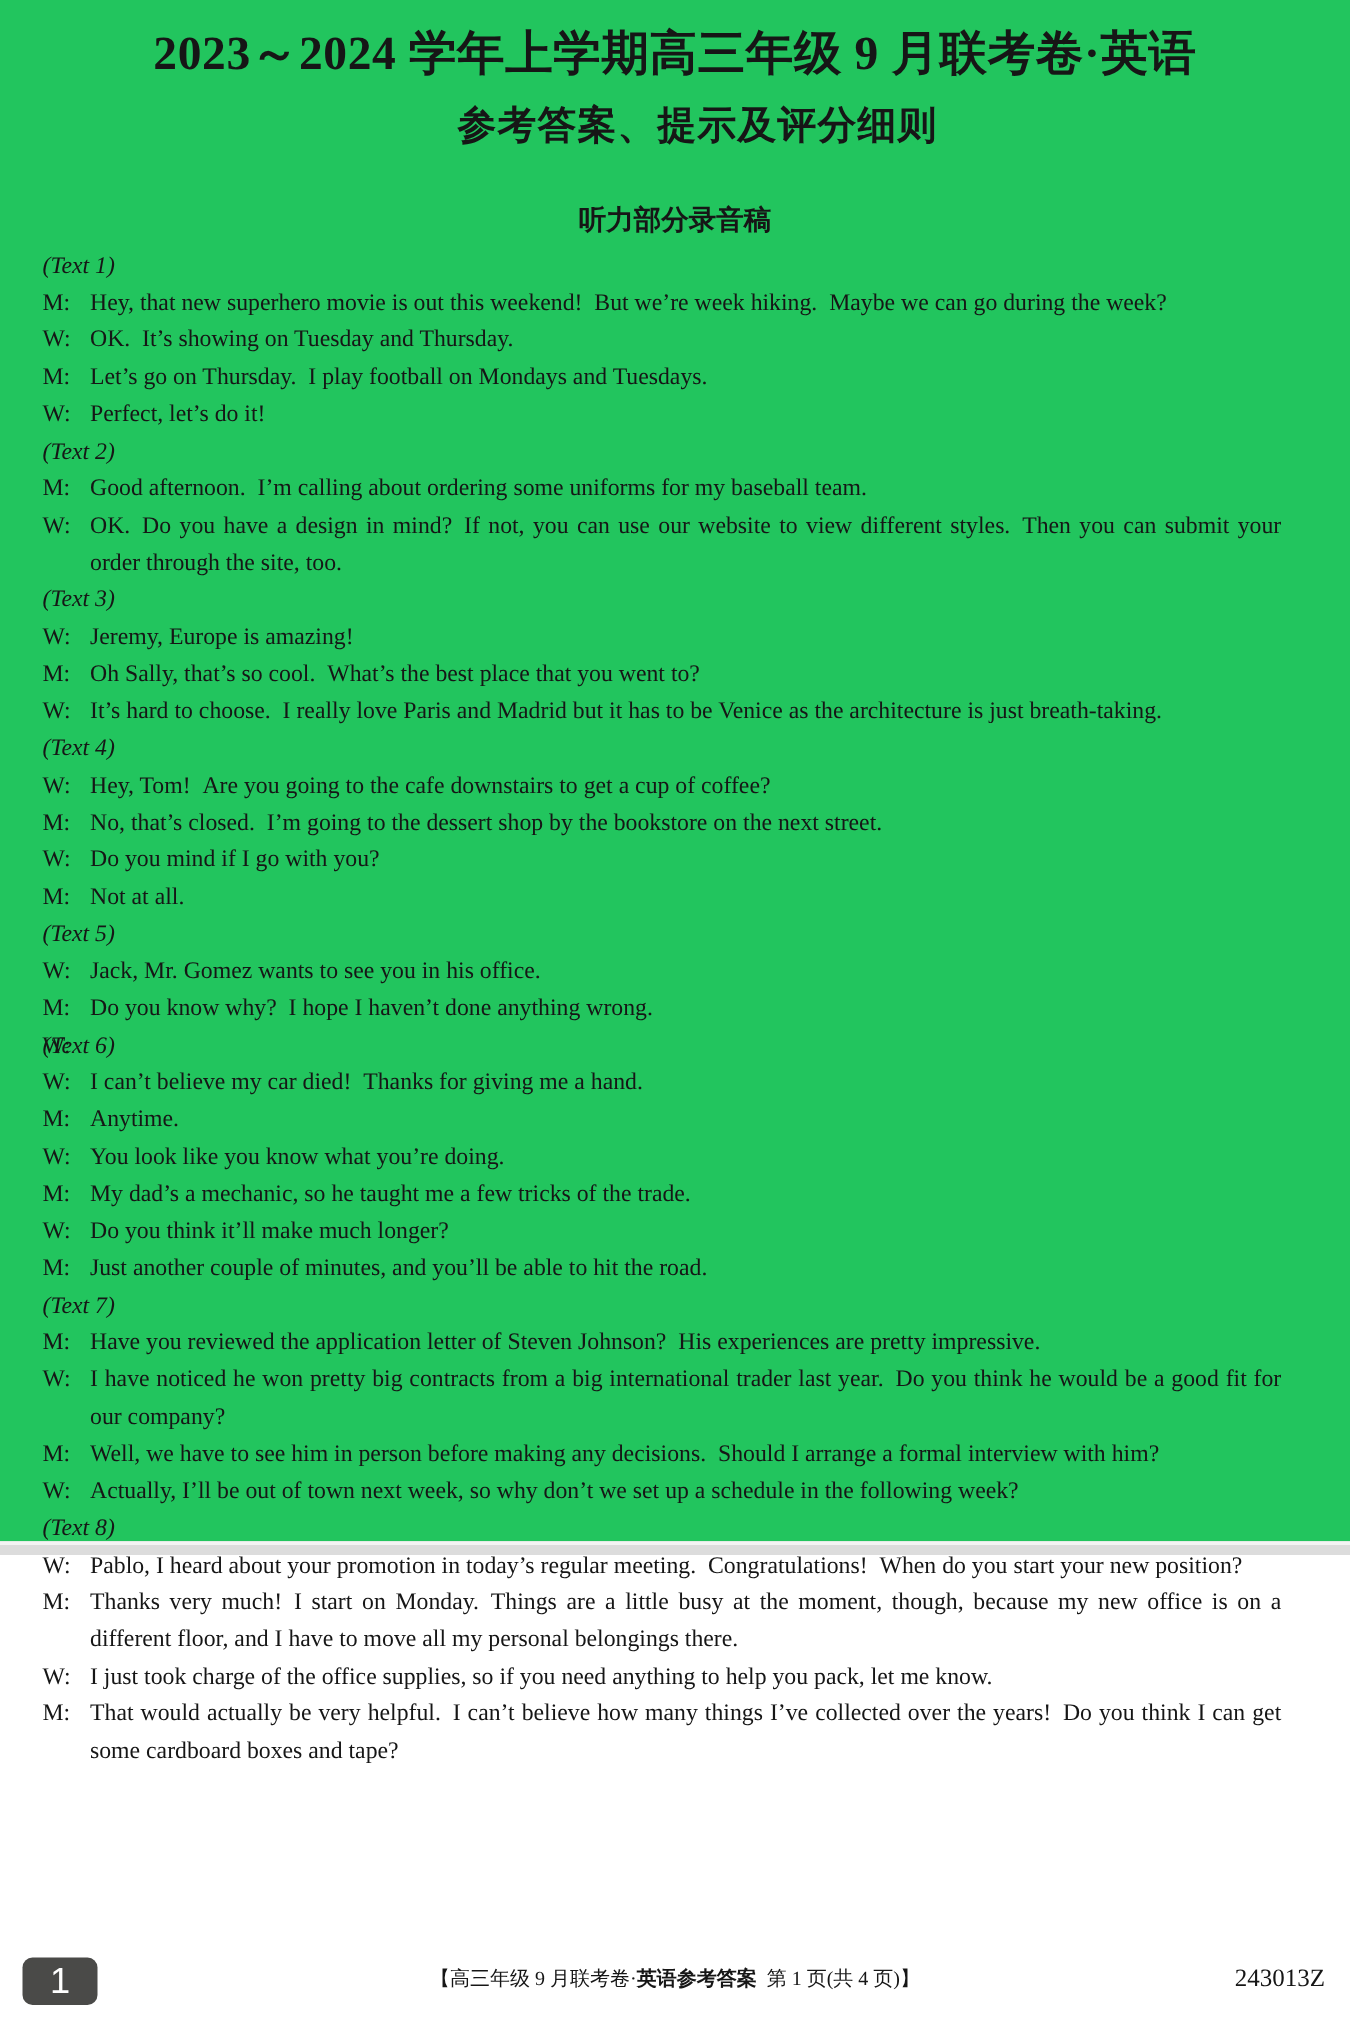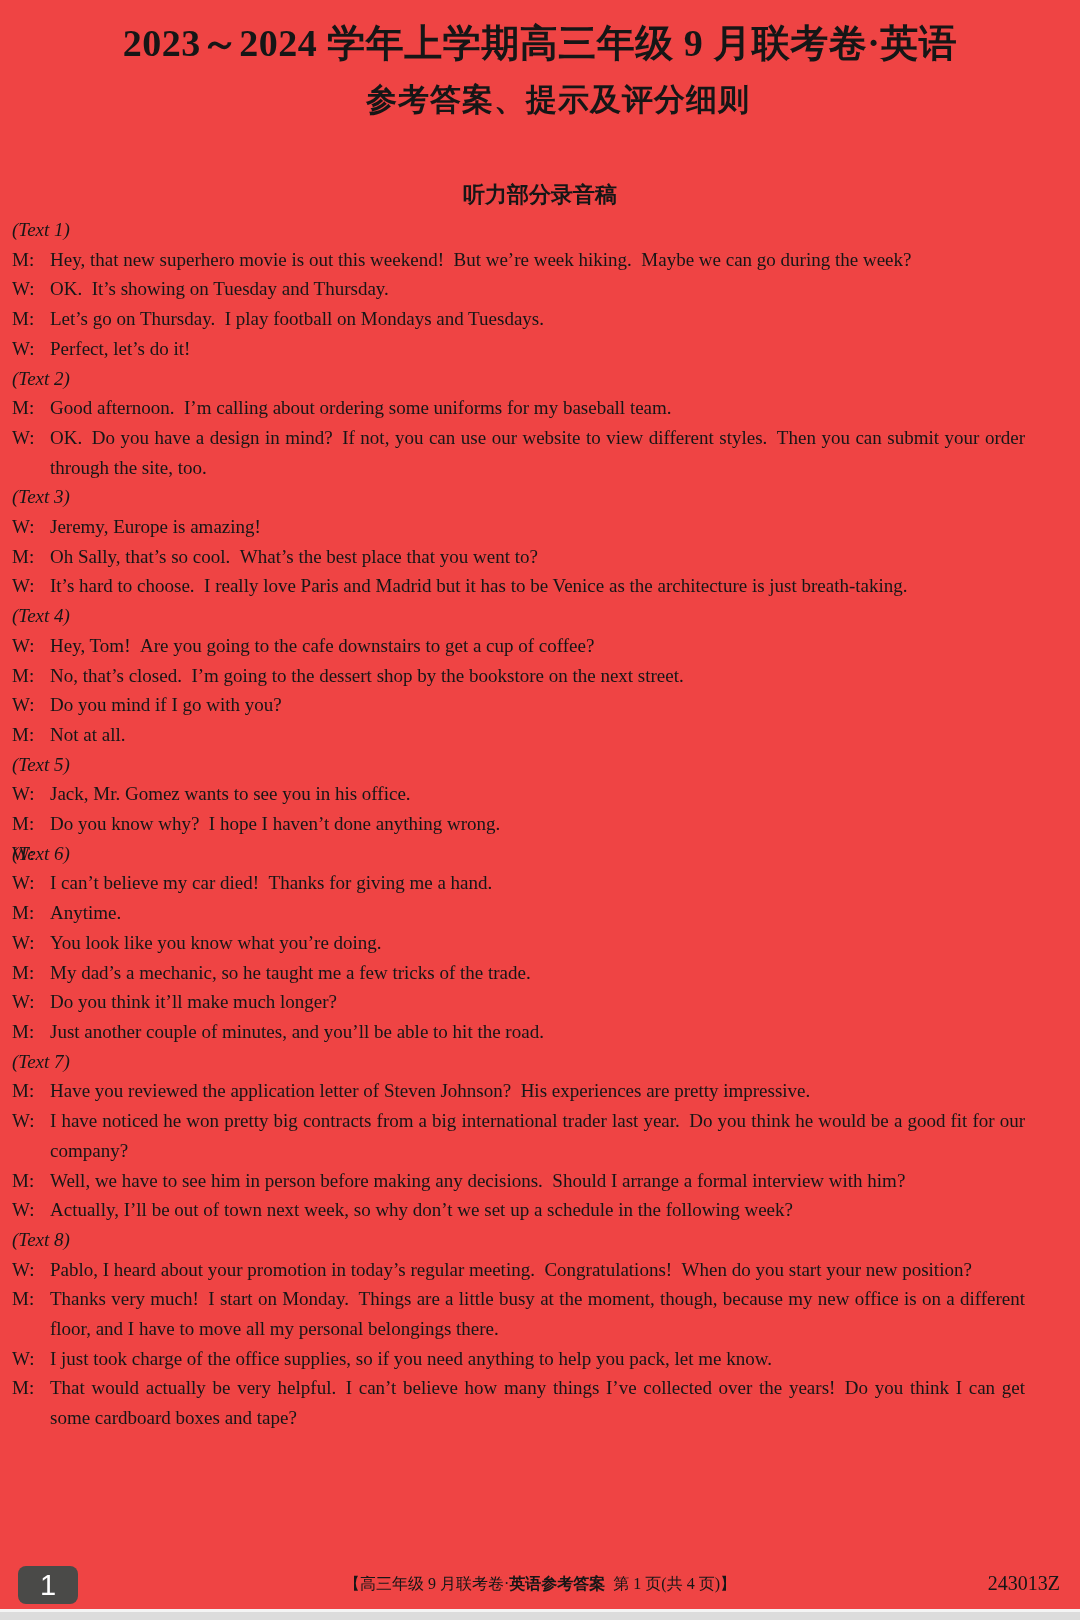--- a/index.html
+++ b/index.html
@@ -6,51 +6,51 @@
   body {
     width: 1080px; height: 1620px;
     background: #ffffff;
     font-family: "Liberation Serif", serif;
     color: #161616;
     position: relative;
     overflow: hidden;
   }
   .page {
     position: relative;
-    width: 1080px; height: 1620px;
-    background: #ef4444;
+    width: 1080px; height: 1244px;
+    background: #22c55e;
   }
   .title {
     text-align: center;
     font-weight: bold;
     font-size: 38px;
     line-height: 46px;
     padding-top: 20px;
     letter-spacing: 0.5px;
   }
   .subtitle {
     text-align: center;
     font-weight: bold;
     font-size: 31px;
     line-height: 36px;
     margin-top: 16px;
     letter-spacing: 1px;
     padding-left: 36px;
   }
   .section-heading {
     text-align: center;
-    font-family: Liberation Sans, sans-serif;
+    font-family: Liberation Mono, monospace;
     font-weight: bold;
     font-size: 22px;
     line-height: 26px;
-    margin-top: 64px;
+    margin-top: 47px;
   }
   .transcript {
     margin-top: 7px;
-    padding-left: 12px;
+    padding-left: 34px;
     padding-right: 55px;
     font-size: 19px;
     line-height: 29.7px;
     text-align: justify;
   }
   .text-label {
     font-style: italic;
   }
   .line {
     position: relative;

